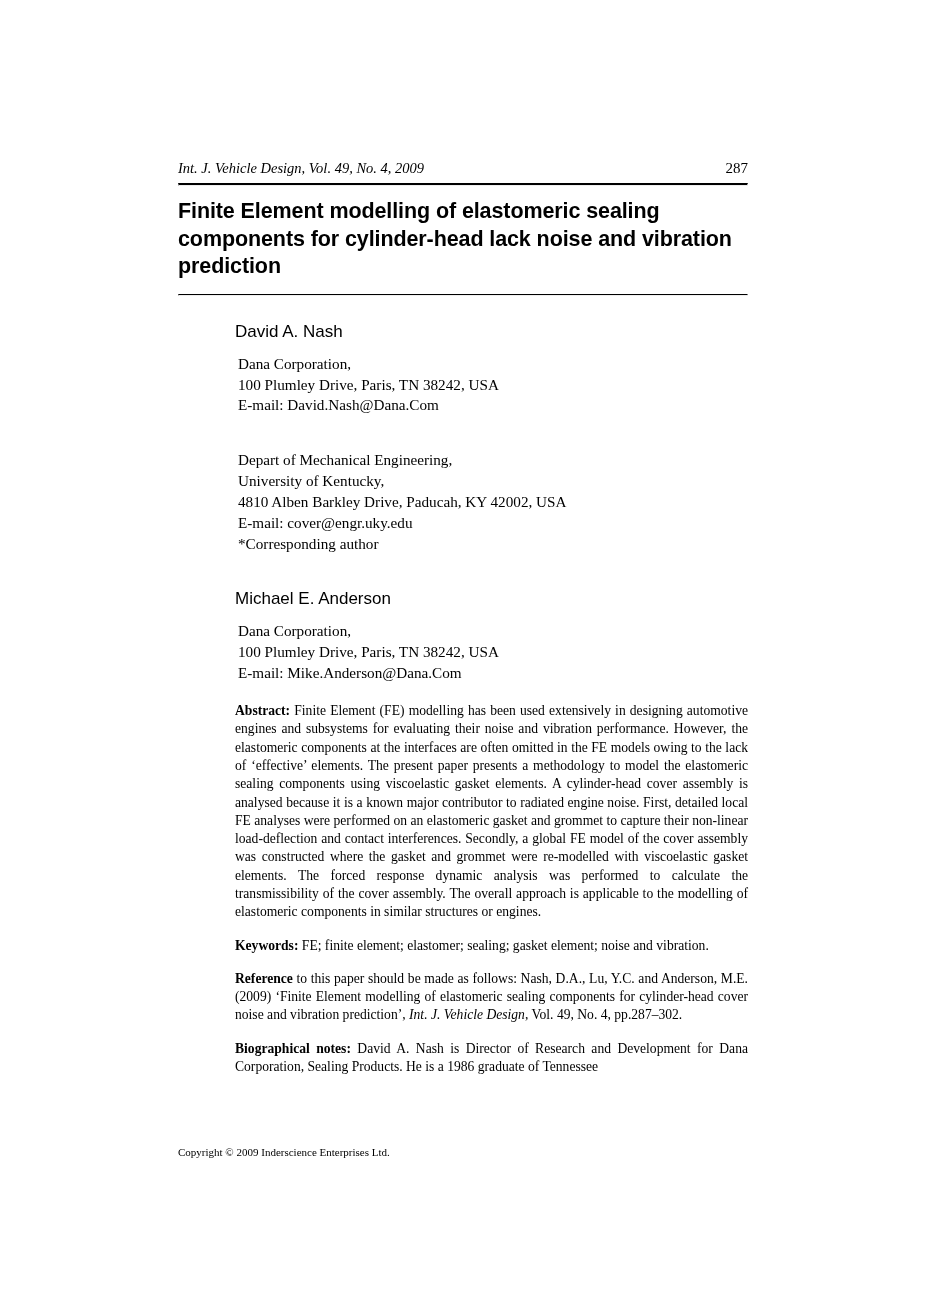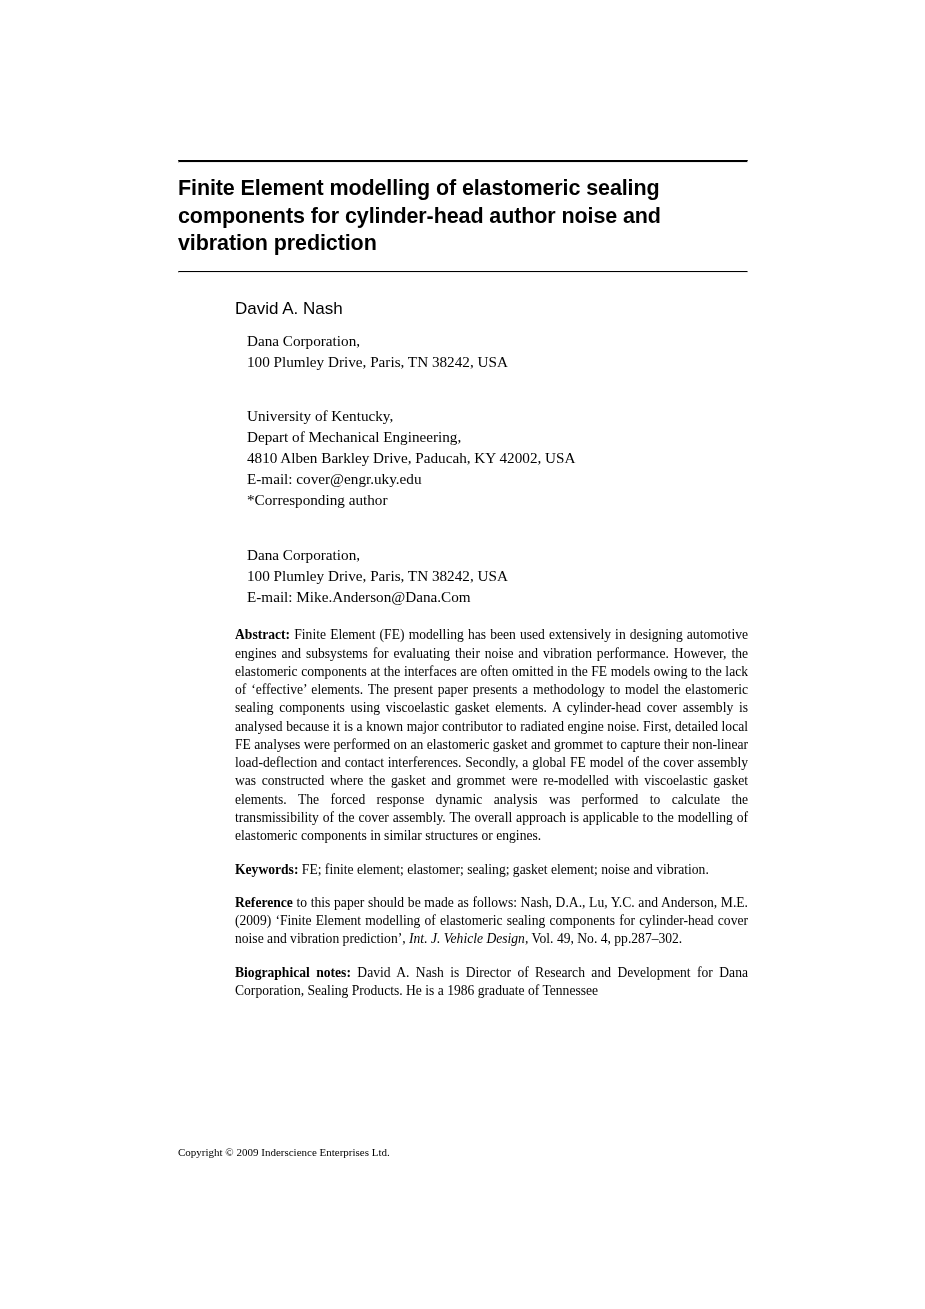--- a/index.html
+++ b/index.html
@@ -64,21 +64,21 @@
   .author-name {
     font-family: "Liberation Sans", sans-serif;
     font-size: 17px;
     font-weight: normal;
     margin: 0 0 12px 0;
   }
   .affil {
     font-family: "Liberation Serif", serif;
     font-size: 15.2px;
     line-height: 1.38;
-    margin: 0 0 34px 12px;
+    margin: 0 0 34px 3px;
   }
   .affil .line { display: block; }
   .abs-block {
     padding-left: 57px;
     margin-top: -16px;
   }
   .para {
     font-size: 13.6px;
     line-height: 1.345;
     text-align: justify;
@@ -94,48 +94,54 @@
     font-family: "Liberation Serif", serif;
   }
 </style>
 </head>
 <body>
 
 <div class="page">
 
   <div class="content">
 
+    <div class="runhead">
+      <span>Int. J. Vehicle Design, Vol. 49, No. 4, 2009</span>
+      <span class="pageno">287</span>
+    </div>
 
     <hr class="rule-thick">
 
-    <h1 class="title">Finite Element modelling of elastomeric sealing components for cylinder-head author noise and vibration prediction</h1>
+    <h1 class="title">Finite Element modelling of elastomeric sealing components for cylinder-head lack noise and vibration prediction</h1>
 
     <hr class="rule-thin">
 
     <div class="authors-block">
 
       <div>
         <h2 class="author-name">David A. Nash</h2>
         <p class="affil">
           <span class="line">Dana Corporation,</span>
           <span class="line">100 Plumley Drive, Paris, TN 38242, USA</span>
+          <span class="line">E-mail: David.Nash@Dana.Com</span>
         </p>
       </div>
 
       <div>
         <p class="affil">
+          <span class="line">Depart of Mechanical Engineering,</span>
           <span class="line">University of Kentucky,</span>
-          <span class="line">Depart of Mechanical Engineering,</span>
           <span class="line">4810 Alben Barkley Drive, Paducah, KY 42002, USA</span>
           <span class="line">E-mail: cover@engr.uky.edu</span>
           <span class="line">*Corresponding author</span>
         </p>
       </div>
 
       <div>
+        <h2 class="author-name">Michael E. Anderson</h2>
         <p class="affil">
           <span class="line">Dana Corporation,</span>
           <span class="line">100 Plumley Drive, Paris, TN 38242, USA</span>
           <span class="line">E-mail: Mike.Anderson@Dana.Com</span>
         </p>
       </div>
 
     </div>
 
     <div class="abs-block">

